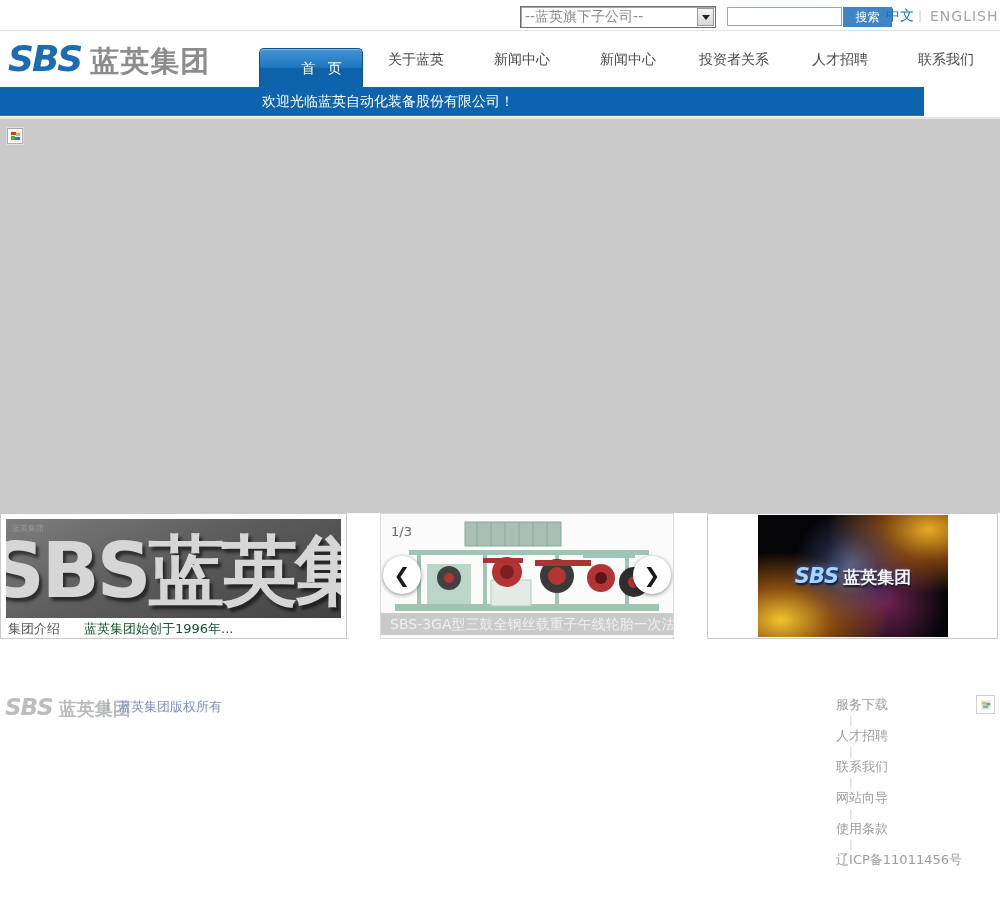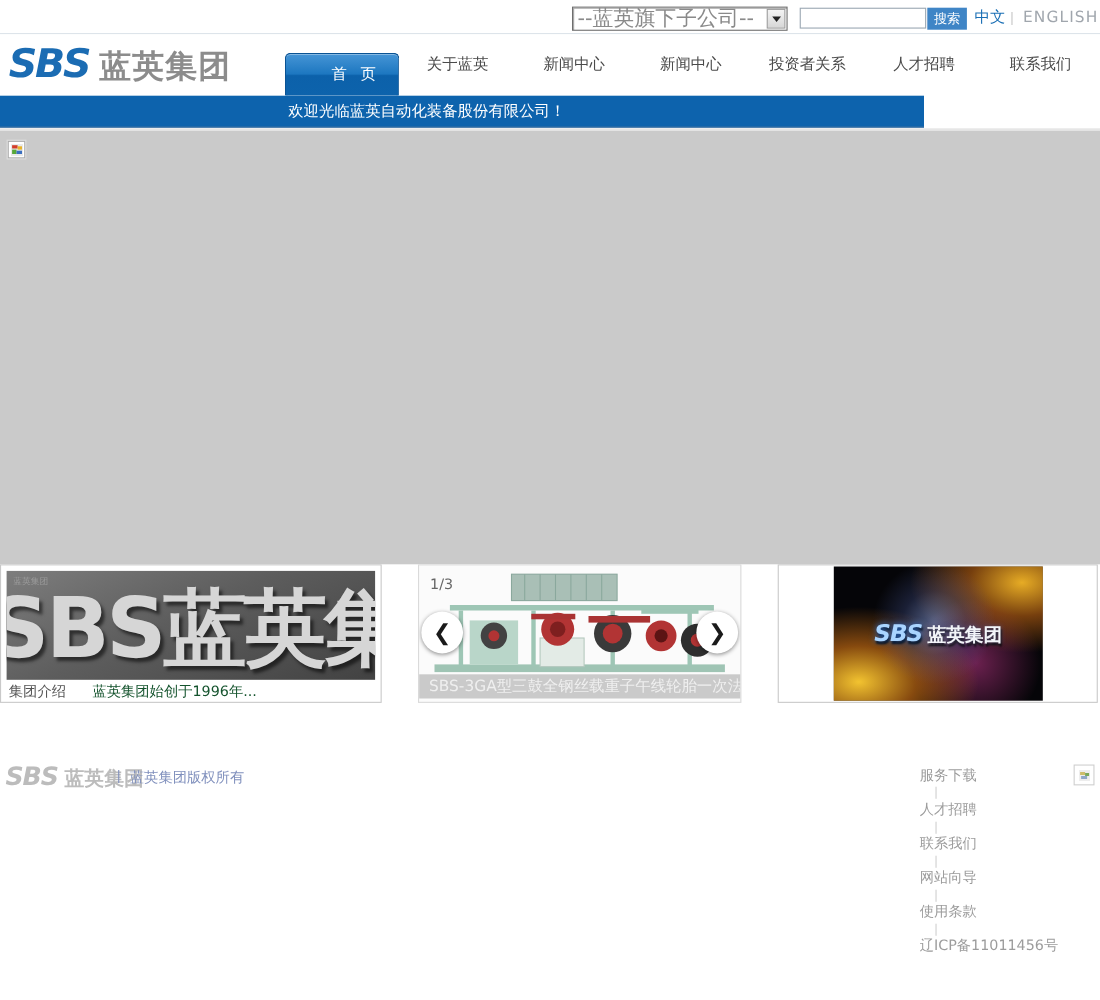--- a/index.html
+++ b/index.html
@@ -3,43 +3,43 @@
 <meta charset="utf-8">
 <style>
   * { margin:0; padding:0; box-sizing:border-box; }
   html,body { background:#fff; }
   body { font-family:"DejaVu Sans","Liberation Sans",sans-serif; }
   .page { position:relative; width:1000px; height:909px; background:#fff; overflow:hidden; }
 
   
   .topbar { position:absolute; left:0; top:0; width:1000px; height:31px; background:#fff; border-bottom:1px solid #dde4ea; }
   .selectbox { position:absolute; left:520px; top:6px; width:196px; height:22px; background:#fff; border:1px solid #6e6e6e; box-shadow:inset 1px 1px 0 #a8a8a8; display:flex; align-items:center; cursor:pointer; }
-  .selectbox .sel-text { flex:1; font-size:19px; color:#8a8a8a; padding-left:4px; white-space:nowrap; overflow:hidden; }
+  .selectbox .sel-text { flex:1; font-size:14px; color:#8a8a8a; padding-left:4px; white-space:nowrap; overflow:hidden; }
   .sel-btn { width:17px; height:18px; margin-right:1px; background:linear-gradient(180deg,#f4f4f4,#d7d7d7); border:1px solid #9a9a9a; display:flex; align-items:center; justify-content:center; }
   .sel-arrow { width:0; height:0; border-left:4px solid transparent; border-right:4px solid transparent; border-top:5px solid #222; }
   .search-input { position:absolute; left:727px; top:7px; width:115px; height:19px; border:1px solid #9aa7b2; background:#fff; font-size:12px; padding:0 3px; outline:none; }
-  .search-btn { position:absolute; left:843px; top:7px; width:36px; height:20px; background:#3f85c6; color:#fff; font-size:12px; border:none; display:flex; align-items:center; justify-content:center; cursor:pointer;font-family:Liberation Mono, monospace; }
+  .search-btn { position:absolute; left:843px; top:7px; width:49px; height:20px; background:#3f85c6; color:#fff; font-size:12px; border:none; display:flex; align-items:center; justify-content:center; cursor:pointer;font-family:Liberation Mono, monospace; }
   .lang { position:absolute; top:0; height:31px; display:flex; align-items:center; font-size:14px; }
   .lang-zh { left:886px; color:#1a6fb5; cursor:pointer; }
   .lang-sep { left:918px; color:#c8c8c8; font-size:12px; }
   .lang-en { left:930px; color:#a0a6ad; letter-spacing:1px; cursor:pointer; }
 
   
   .header { position:absolute; left:0; top:32px; width:1000px; height:55px; background:#fff; }
   .logo { position:absolute; left:8px; top:8px; display:flex; align-items:baseline; cursor:pointer; }
   .logo-sbs { font-size:36px; font-weight:bold; font-style:italic; color:#1b6cb3; letter-spacing:-2px; line-height:38px; }
   .logo-cn { font-size:29px; font-weight:bold; color:#8c8c8c; margin-left:9px; letter-spacing:1px; }
   .nav { position:absolute; left:259px; top:0; width:741px; height:55px; display:flex; }
   .nav-item { width:106px; height:55px; line-height:55px; text-align:center; font-size:14px; color:#4a4a4a; cursor:pointer; }
   .nav-item.active { width:104px; height:39px; margin-top:16px; line-height:39px; color:#fff; letter-spacing:4px;
     background:linear-gradient(180deg,#4695d6 0%,#1d77c0 48%,#0c61aa 52%,#0d63ac 100%);
     border:1px solid #0a5394; border-bottom:none; border-radius:5px 5px 0 0; box-shadow:inset 0 1px 0 rgba(255,255,255,.35);padding-left:25px; }
 
   
-  .welcome { position:absolute; left:0; top:87px; width:840px; height:29px; background:#0d63ad; border-bottom:1px solid #3c70a0; }
+  .welcome { position:absolute; left:0; top:87px; width:924px; height:29px; background:#0d63ad; border-bottom:1px solid #3c70a0; }
   .welcome-text { position:absolute; left:262px; top:0; height:28px; line-height:28px; color:#fff; font-size:14px; }
 
   
   .banner { position:absolute; left:0; top:117px; width:1000px; height:396px; background:#cacaca; border-top:2px solid #e6e6e6; }
   .broken-img { position:absolute; left:7px; top:9px; width:16px; height:16px; background:#fff; border:1px solid #ababab; box-shadow:0 0 0 1px #dcdcdc; display:flex; align-items:center; justify-content:center; }
 
   
   .cards { position:absolute; left:0; top:513px; width:1000px; height:127px; }
   .card { position:absolute; top:0; height:126px; background:#fff; border:1px solid #c9c9c9; }
 

